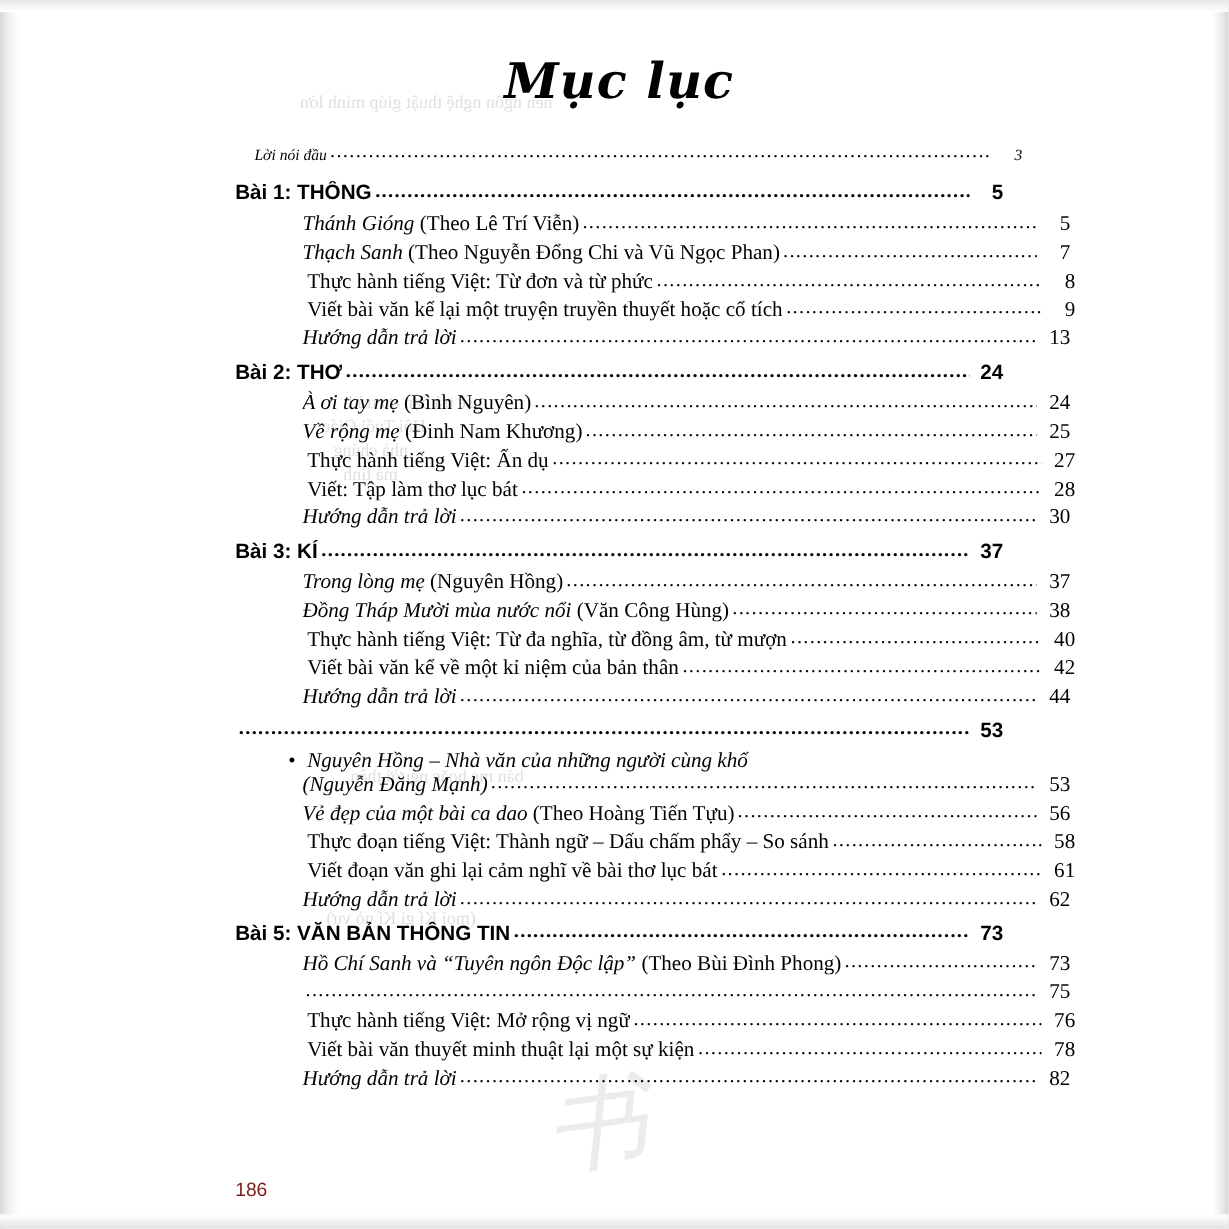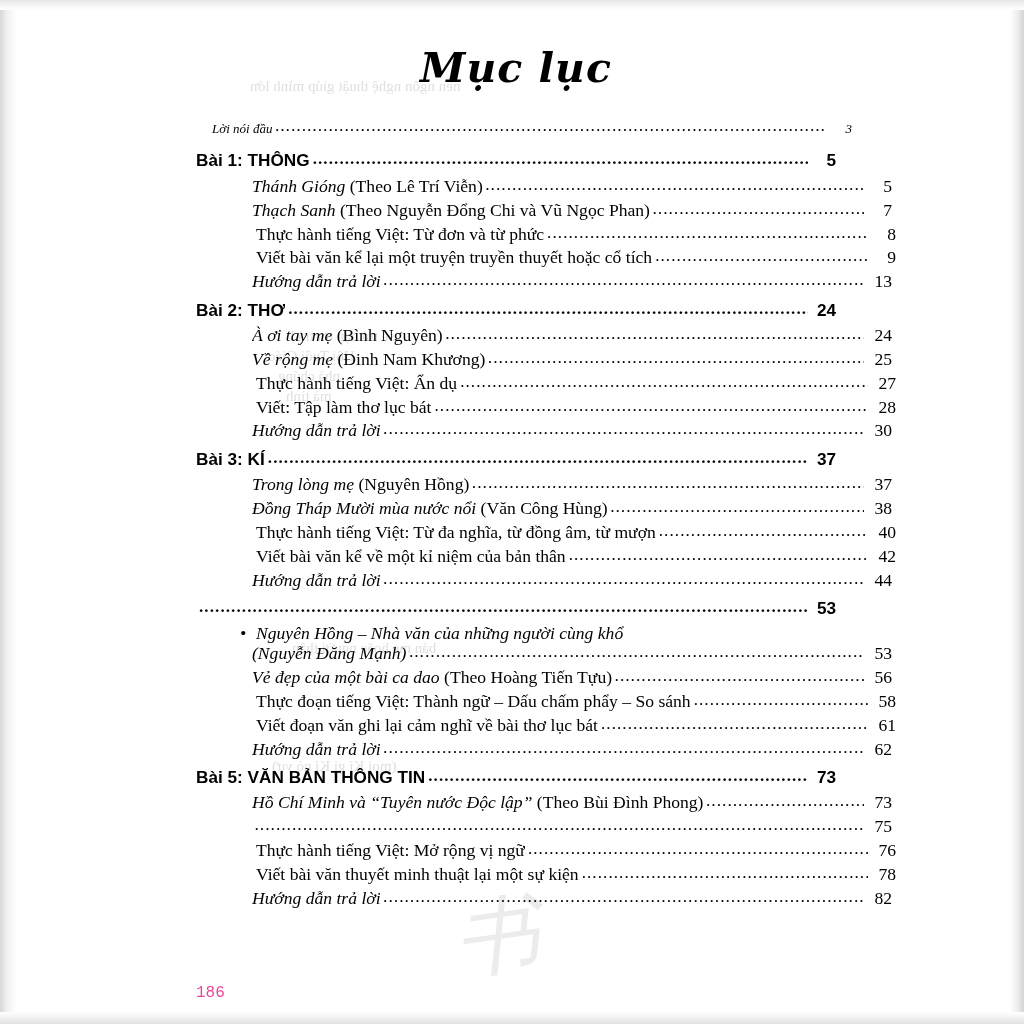--- a/index.html
+++ b/index.html
@@ -126,23 +126,23 @@
     font-style: italic;
     font-size: 17.6px;
     line-height: 1.08;
     margin-bottom: 4.5px;
   }
 
   .folio {
     position: absolute;
     left: 196px;
     bottom: 22px;
-    font-family: Liberation Mono, monospace;
+    font-family: Liberation Sans, sans-serif;
     font-size: 16px;
-    color: #ec4899;
+    color: #7f1d1d;
   }
 
   
   .ghost {
     position: absolute;
     color: rgba(150,150,150,0.30);
     font-family: "Liberation Serif", serif;
     font-size: 15px;
     transform: scaleX(-1);
     white-space: nowrap;
@@ -335,21 +335,21 @@
       <span class="pageno" style="font-style:normal">62</span>
     </div>
 
     <div class="toc-row lvl-unit">
       <span class="toc-label">Bài 5: VĂN BẢN THÔNG TIN</span>
       <span class="dots"></span>
       <span class="pageno">73</span>
     </div>
 
     <div class="toc-row lvl-sub">
-      <span class="toc-label"><span class="ital">Hồ Chí Minh và “Tuyên nước Độc lập”</span><span style="font-style:normal"> (Theo Bùi Đình Phong)</span></span>
+      <span class="toc-label"><span class="ital">Hồ Chí Sanh và “Tuyên ngôn Độc lập”</span><span style="font-style:normal"> (Theo Bùi Đình Phong)</span></span>
       <span class="dots"></span>
       <span class="pageno" style="font-style:normal">73</span>
     </div>
 
     <div class="toc-row lvl-sub">
       <span class="dots"></span>
       <span class="pageno" style="font-style:normal">75</span>
     </div>
 
     <div class="toc-row lvl-item">

